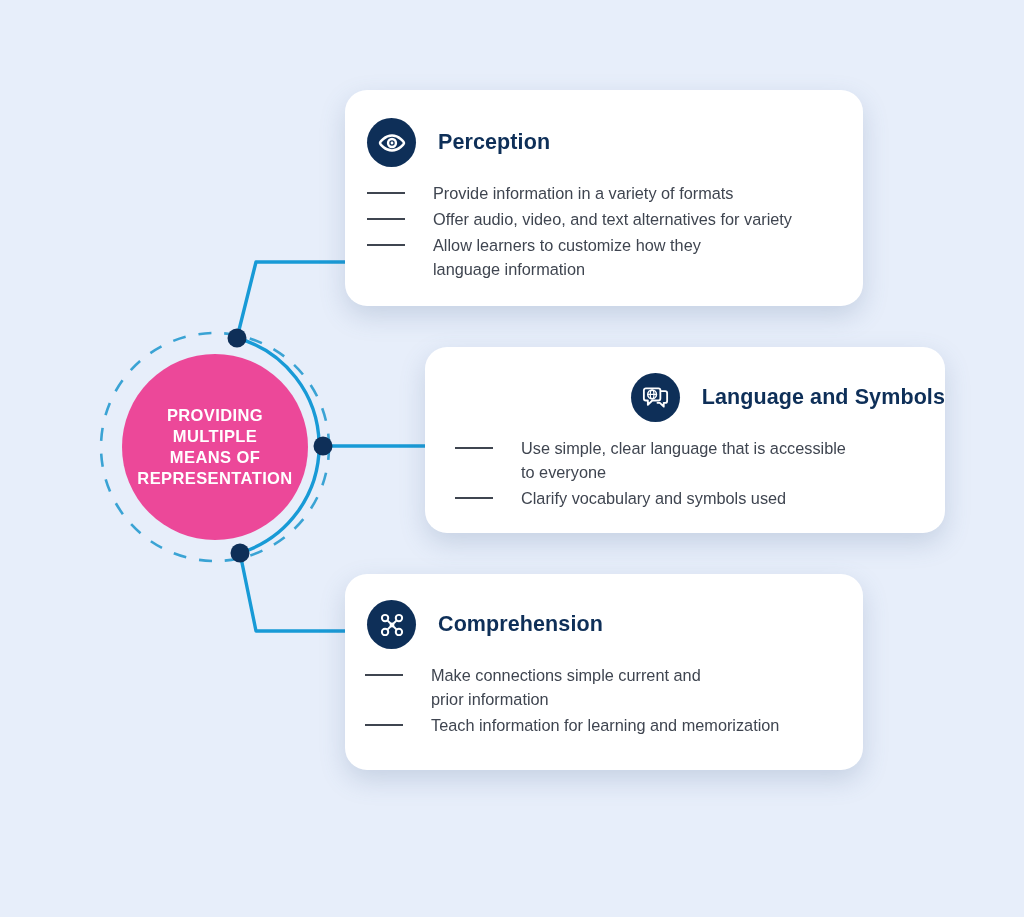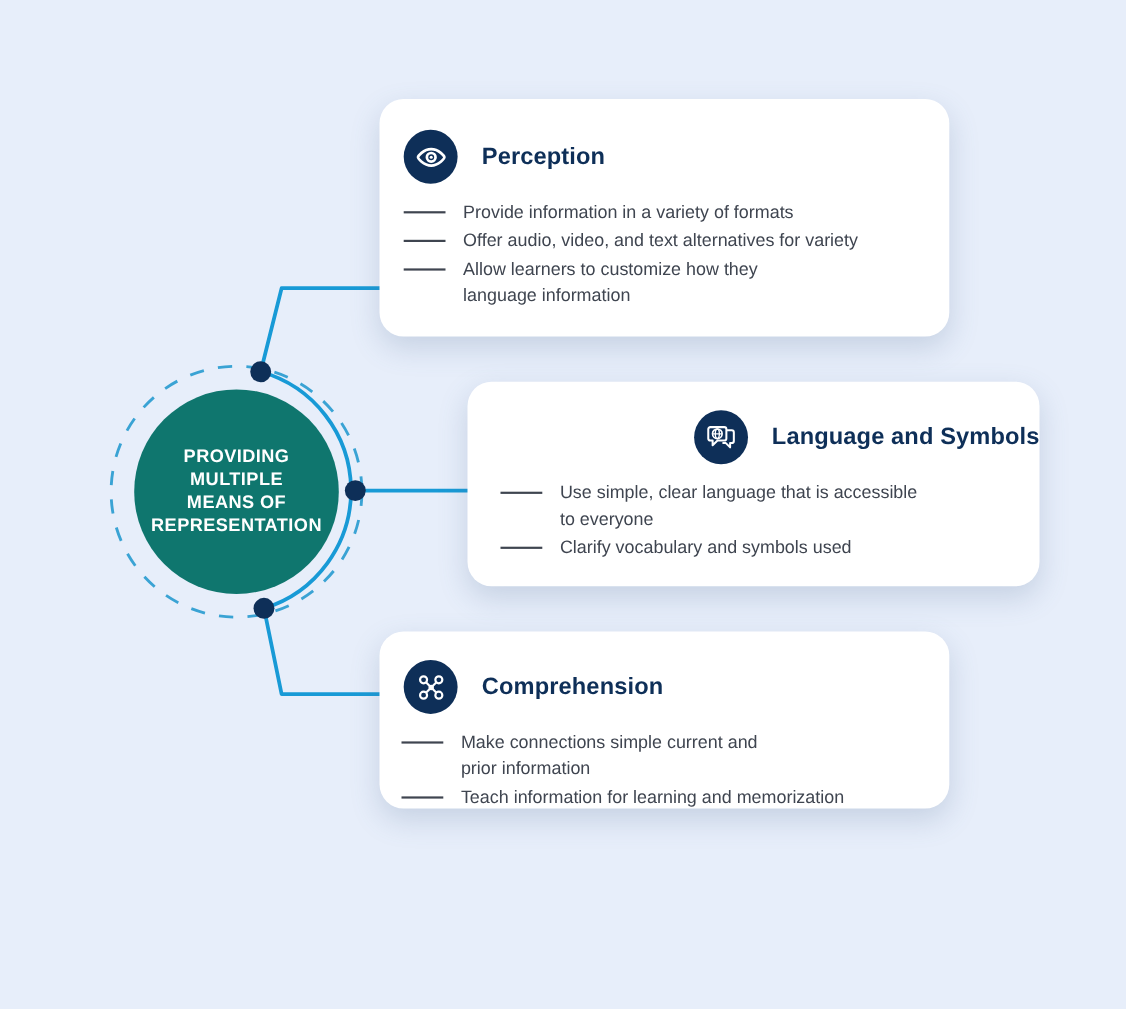--- a/index.html
+++ b/index.html
@@ -32,21 +32,21 @@
   }
 
   
   .hub-core {
     position: absolute;
     left: 122px;
     top: 354px;
     width: 186px;
     height: 186px;
     border-radius: 50%;
-    background: #0f766e;
+    background: #ec4899;
     display: flex;
     align-items: center;
     justify-content: center;
     z-index: 3;
   }
   .hub-label {
     color: #ffffff;
     font-weight: bold;
     font-size: 16.5px;
     line-height: 21px;
@@ -61,21 +61,21 @@
   .card {
     position: absolute;
     background: #ffffff;
     border-radius: 22px;
     box-shadow: 0 10px 26px rgba(84,110,152,0.22);
     z-index: 4;
     box-sizing: border-box;
   }
   .card-1 { left: 345px; top: 90px;  width: 518px; height: 216px; }
   .card-2 { left: 425px; top: 347px; width: 520px; height: 186px; }
-  .card-3 { left: 345px; top: 574px; width: 518px; height: 161px; }
+  .card-3 { left: 345px; top: 574px; width: 518px; height: 196px; }
 
   .card-head {
     display: flex;
     align-items: center;
     gap: 22px;
   }
   .card-1 .card-head { padding: 28px 0 0 22px; }
   .card-2 .card-head { padding: 26px 0 0 22px; justify-content: flex-end; }
   .card-3 .card-head { padding: 26px 0 0 22px; }
 
@@ -102,20 +102,21 @@
     list-style: none;
   }
   .card-1 .bullets { padding: 14px 0 0 22px; }
   .card-2 .bullets { padding: 14px 0 0 30px; }
   .card-3 .bullets { padding: 14px 0 0 20px; }
 
   .bullet {
     display: flex;
     align-items: flex-start;
     margin-bottom: 2px;
+    gap: 12px;
   }
   .bullet-dash {
     width: 38px;
     min-width: 38px;
     height: 2px;
     background: #3f4550;
     margin-top: 11px;
     margin-right: 16px;
   }
   .bullet-text {

